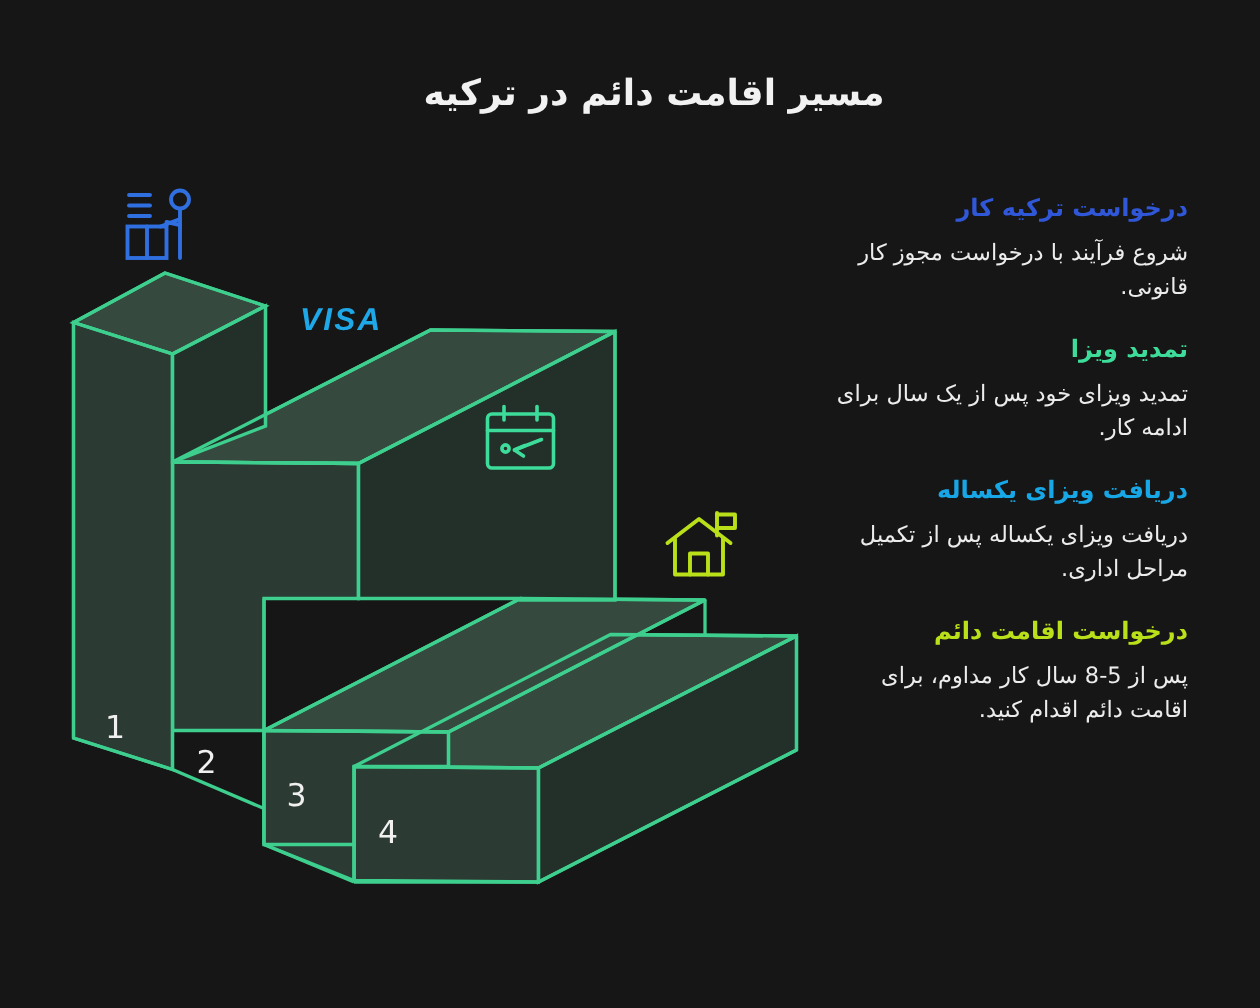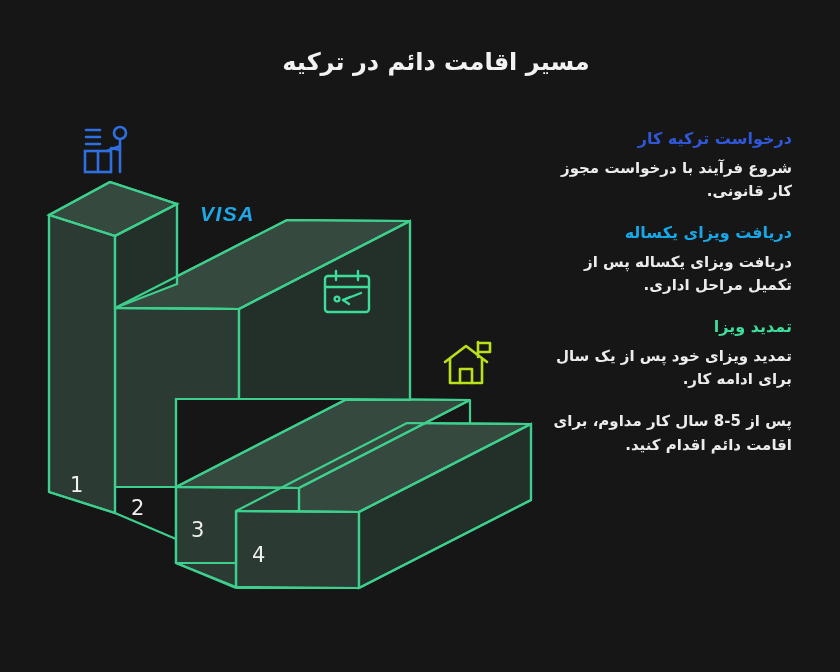--- a/index.html
+++ b/index.html
@@ -73,21 +73,21 @@
   .step-heading {
     font-size:16px;
     font-weight:bold;
     line-height:1.35;
     margin-bottom:7px;
   }
   .step-body {
     font-size:15px;
     color:#ececec;
     line-height:1.55;
-    font-weight:bold;
+    font-weight:normal;
     text-align:right;
   }
 
   .c-blue   { color:#2f57d8; }
   .c-cyan   { color:#18a7e6; }
   .c-green  { color:#3ddc9a; }
   .c-lime   { color:#b9e019; }
 </style>
 </head>
 <body>
@@ -181,25 +181,26 @@
 </div>
 
 <div id="steps-text">
 
   <div class="step-block">
     <div class="step-heading c-blue">درخواست ترکیه کار</div>
     <div class="step-body">شروع فرآیند با درخواست مجوز کار قانونی.</div>
   </div>
 
   <div class="step-block">
+    <div class="step-heading c-green">تمدید ویزا</div>
+    <div class="step-body">تمدید ویزای خود پس از یک سال برای ادامه کار.</div>
+  </div>
+
+  <div class="step-block">
     <div class="step-heading c-cyan">دریافت ویزای یکساله</div>
     <div class="step-body">دریافت ویزای یکساله پس از تکمیل مراحل اداری.</div>
   </div>
 
   <div class="step-block">
-    <div class="step-heading c-green">تمدید ویزا</div>
-    <div class="step-body">تمدید ویزای خود پس از یک سال برای ادامه کار.</div>
-  </div>
-
-  <div class="step-block">
+    <div class="step-heading c-lime">درخواست اقامت دائم</div>
     <div class="step-body">پس از 5-8 سال کار مداوم، برای اقامت دائم اقدام کنید.</div>
   </div>
 </div>
 
 </body></html>

